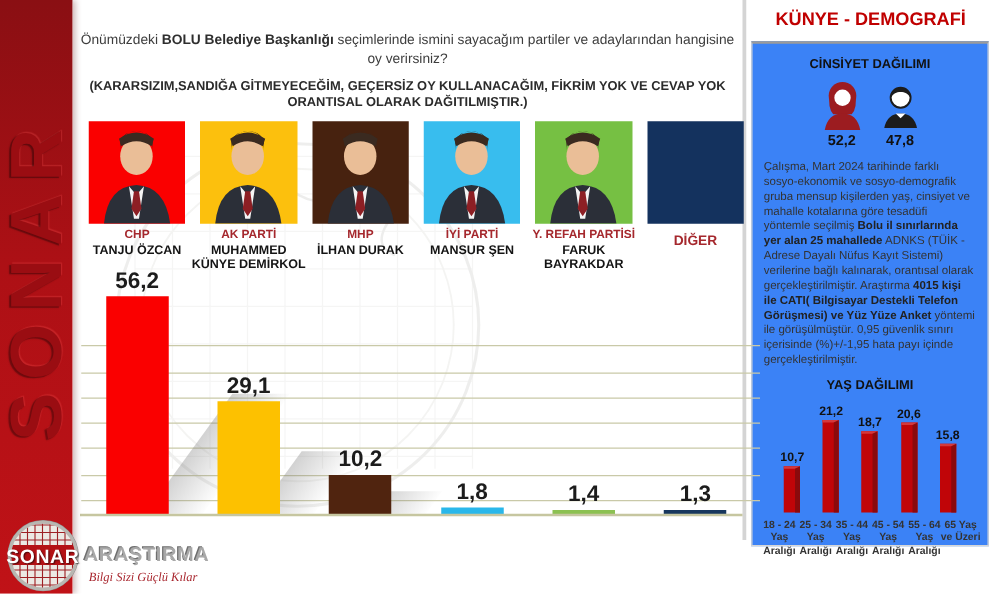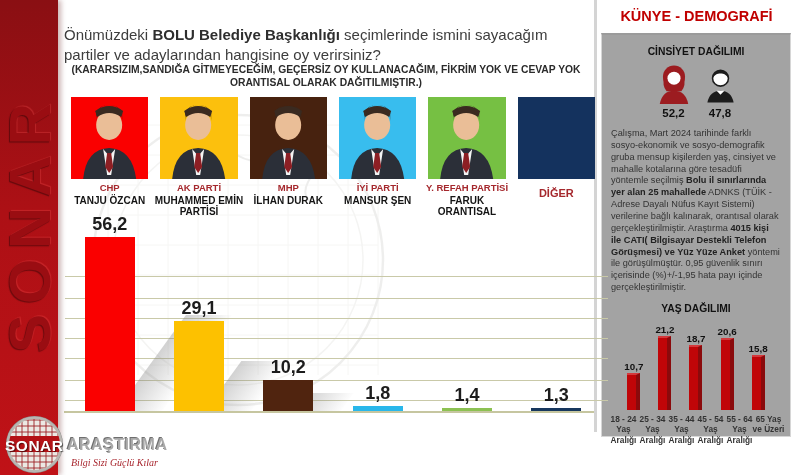--- a/index.html
+++ b/index.html
@@ -14,22 +14,22 @@
     box-shadow:3px 0 5px rgba(90,10,10,.30); z-index:5; }
   .band-text { position:absolute; top:47%; left:50%;
     transform:translate(-50%,-50%) rotate(-90deg); white-space:nowrap;
     font-size:58px; font-weight:bold; letter-spacing:10px; color:#9a0d12;
     text-shadow:-1px -1px 1px rgba(0,0,0,.40), 1px 1px 1px rgba(255,90,90,.28); }
 
   
   .main { position:absolute; left:58px; top:0; width:536px; height:475px; }
   .watermark { position:absolute; left:20px; top:95px; width:430px; height:320px; z-index:0; opacity:.6; }
 
-  .q-title { position:absolute; top:25px; left:6px; right:6px; 
-    font-size:15px; color:#3d3d3d; line-height:1.32; z-index:2; }
+  .q-title { position:absolute; top:25px; left:6px; right:6px; text-align:center;
+    font-size:11px; color:#3d3d3d; line-height:1.32; z-index:2; }
   .q-title .b { font-weight:bold; color:#2e2e2e; }
   .q-note { position:absolute; top:63px; left:10px; right:10px; text-align:center;
     font-weight:bold; font-size:10.3px; color:#2b2b2b; line-height:1.3; z-index:2; }
 
   
   .cands { position:absolute; top:97px; left:13px; width:524px; z-index:2;
     display:grid; grid-template-columns:repeat(6,1fr); column-gap:12px; }
   .cand-col { position:relative; }
   .cand-photo { width:100%; height:82px; position:relative; overflow:hidden; }
   .cand-photo svg { position:absolute; left:0; top:0; width:100%; height:100%; }
@@ -52,21 +52,21 @@
     transform:skewX(-36deg); transform-origin:bottom left;
     background:linear-gradient(90deg,rgba(125,125,125,.35),rgba(210,210,210,.04)); z-index:1; }
   .baseline { position:absolute; top:411px; left:6px; width:530px; height:2px; background:#c6c6a0; z-index:2; }
 
   .divider { position:absolute; left:594px; top:0; width:3px; height:432px; background:#d4d4d4; }
 
   
   .sidebar { position:absolute; left:597px; top:0; width:199px; height:475px; }
   .sb-title { margin-top:8px; text-align:center; font-size:14.5px; font-weight:bold; color:#c00000; }
   .sb-panel { position:absolute; top:33px; left:4px; width:190px; height:404px;
-    background:#a3a3a3; border:1px solid #d6d6d6; border-top:2px solid #9b9b9b; }
+    background:#3b82f6; border:1px solid #d6d6d6; border-top:2px solid #9b9b9b; }
   .g-head { margin-top:11px; text-align:center; font-size:10.3px; font-weight:bold; color:#111; }
   .g-row { display:flex; justify-content:center; gap:12px; margin-top:7px; }
   .g-item { display:flex; flex-direction:column; align-items:center; }
   .g-val { margin-top:3px; font-size:11.5px; font-weight:bold; color:#111; }
   .meth { margin:9px 9px 0; font-size:9.2px; line-height:1.29; color:#333; }
   .meth .b { font-weight:bold; color:#222; }
   .age-head { margin-top:9px; text-align:center; font-size:10.3px; font-weight:bold; color:#111; }
   .age-chart { display:flex; justify-content:center; align-items:flex-end; gap:12px;
     height:92px; margin-top:4px; }
   .age-col { display:flex; flex-direction:column; align-items:center; justify-content:flex-end; height:100%; }
@@ -128,21 +128,21 @@
             <svg viewBox="0 0 77 82">
               <ellipse cx="38" cy="28" rx="13" ry="15" fill="#eabe97"></ellipse>
               <path d="M25 24 q0 -16 13 -16 q13 0 13 16 l0 -8 q-3 -8 -13 -8 q-10 0 -13 8 z" fill="#3a2a20"></path>
               <path d="M24 14 q14 -10 28 0 l-2 6 q-12 -8 -24 0 z" fill="#3a2a20"></path>
               <path d="M12 82 q3 -30 26 -31 q23 1 27 31 z" fill="#2b2f38"></path>
               <path d="M32 52 l6 7 l6 -7 l-4 26 h-4 z" fill="#f4f4f4"></path>
               <path d="M36 56 h4 l2 14 l-4 6 l-4 -6 z" fill="#8d1f24"></path>
             </svg>
           </div>
           <div class="cand-party">AK PARTİ</div>
-          <div class="cand-name">MUHAMMED EMİN PARTİSİ</div>
+          <div class="cand-name">MUHAMMED KÜNYE DEMİRKOL</div>
         </div>
         <div class="cand-col">
           <div class="cand-photo" style="background: rgb(71, 34, 15);">
             <svg viewBox="0 0 77 82">
               <ellipse cx="38" cy="28" rx="13" ry="15" fill="#eabe97"></ellipse>
               <path d="M25 24 q0 -16 13 -16 q13 0 13 16 l0 -8 q-3 -8 -13 -8 q-10 0 -13 8 z" fill="#3a2a20"></path>
               <path d="M24 14 q14 -10 28 0 l-2 6 q-12 -8 -24 0 z" fill="#3a2a20"></path>
               <path d="M12 82 q3 -30 26 -31 q23 1 27 31 z" fill="#2b2f38"></path>
               <path d="M32 52 l6 7 l6 -7 l-4 26 h-4 z" fill="#f4f4f4"></path>
               <path d="M36 56 h4 l2 14 l-4 6 l-4 -6 z" fill="#8d1f24"></path>
@@ -170,21 +170,21 @@
             <svg viewBox="0 0 77 82">
               <ellipse cx="38" cy="28" rx="13" ry="15" fill="#eabe97"></ellipse>
               <path d="M25 24 q0 -16 13 -16 q13 0 13 16 l0 -8 q-3 -8 -13 -8 q-10 0 -13 8 z" fill="#3a2a20"></path>
               <path d="M24 14 q14 -10 28 0 l-2 6 q-12 -8 -24 0 z" fill="#3a2a20"></path>
               <path d="M12 82 q3 -30 26 -31 q23 1 27 31 z" fill="#2b2f38"></path>
               <path d="M32 52 l6 7 l6 -7 l-4 26 h-4 z" fill="#f4f4f4"></path>
               <path d="M36 56 h4 l2 14 l-4 6 l-4 -6 z" fill="#8d1f24"></path>
             </svg>
           </div>
           <div class="cand-party">Y. REFAH PARTİSİ</div>
-          <div class="cand-name">FARUK ORANTISAL</div>
+          <div class="cand-name">FARUK BAYRAKDAR</div>
         </div>
         <div class="cand-col">
           <div class="cand-photo" style="background: rgb(20, 50, 94);"></div>
           <div class="cand-party big">DİĞER</div>
           <div class="cand-name"></div>
         </div>
       </div>
 
     <div class="chart">
         <div class="gridline" style="top: 186px;"></div>

